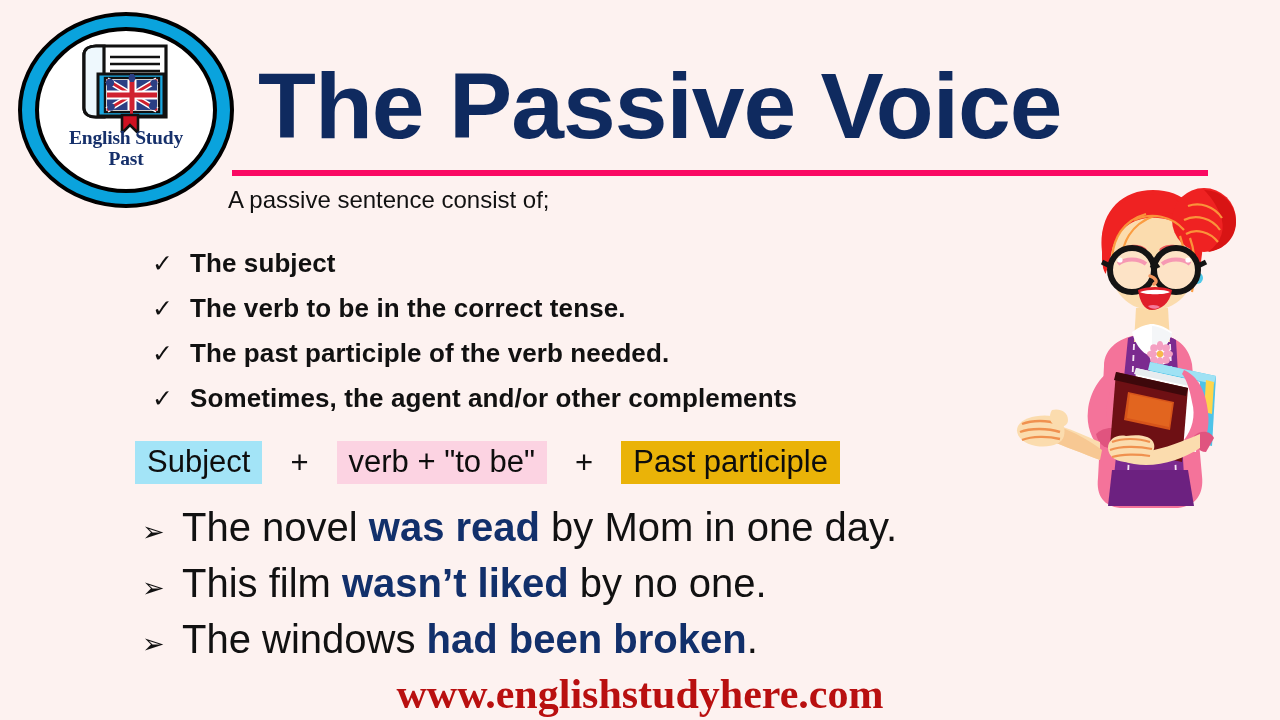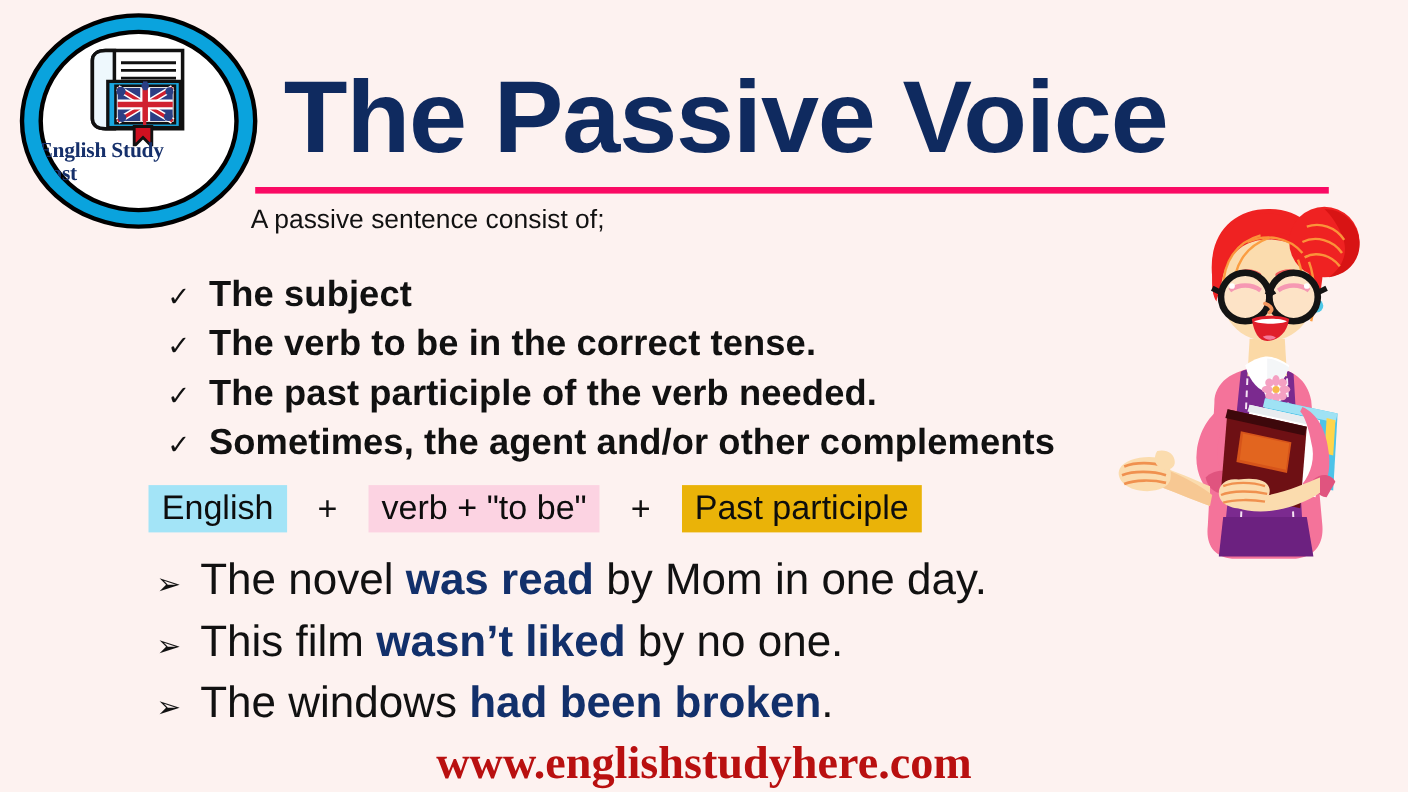--- a/index.html
+++ b/index.html
@@ -32,20 +32,21 @@
     position:absolute; left:17px; top:15px; right:17px; bottom:15px;
     border-radius:50%;
     overflow:hidden;
   }
   .logo-book{
     position:absolute; left:50%; top:14px; transform:translateX(-50%);
     width:104px; height:92px;
   }
   .logo-brand{
     position:absolute; left:0; right:0; top:100px;
+    text-align:center;
     font-family:"Liberation Serif", serif;
     font-weight:bold;
     color:#16306b;
     font-size:19.5px;
     line-height:1.08;
     letter-spacing:-0.2px;
   }
   .logo-brand .l2{ display:block; }
 
   
@@ -88,21 +89,21 @@
     width:38px;
     flex:0 0 38px;
     font-size:25px;
     color:#111;
     line-height:1;
     font-family:"DejaVu Sans", sans-serif;
   }
   .check-text{
     font-family:"Liberation Sans Narrow","Liberation Sans", sans-serif;
     font-weight:bold;
-    font-size:33px;
+    font-size:26px;
     color:#111111;
     letter-spacing:0.1px;
     white-space:nowrap;
   }
 
   
   .formula{
     position:absolute; left:135px; top:440px;
     display:flex; align-items:center;
     height:45px;
@@ -241,21 +242,21 @@
       <span class="check-mark">✓</span>
       <span class="check-text">The past participle of the verb needed.</span>
     </div>
     <div class="check-row">
       <span class="check-mark">✓</span>
       <span class="check-text">Sometimes, the agent and/or other complements</span>
     </div>
   </div>
 
   <div class="formula">
-    <span class="chip chip-subject">English</span>
+    <span class="chip chip-subject">Subject</span>
     <span class="plus">+</span>
     <span class="chip chip-verb">verb + "to be"</span>
     <span class="plus">+</span>
     <span class="chip chip-pp">Past participle</span>
   </div>
 
   <div class="examples">
     <div class="ex-row">
       <span class="ex-arrow">➢</span>
       <span class="ex-text"><span>The novel </span><b>was read</b><span> by Mom in one day.</span></span>

